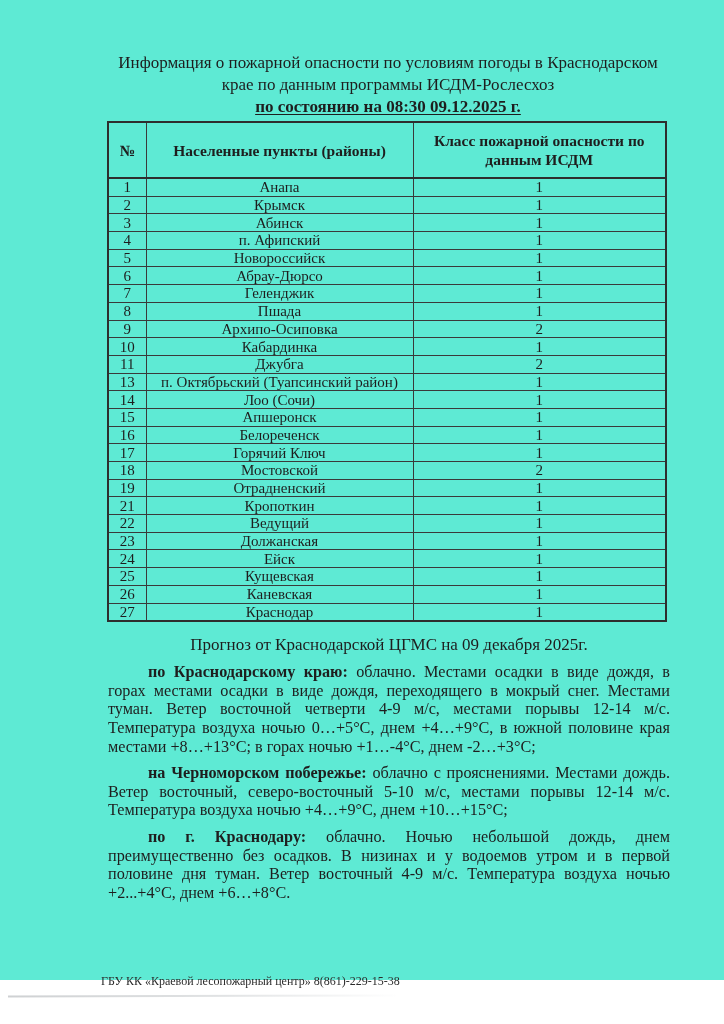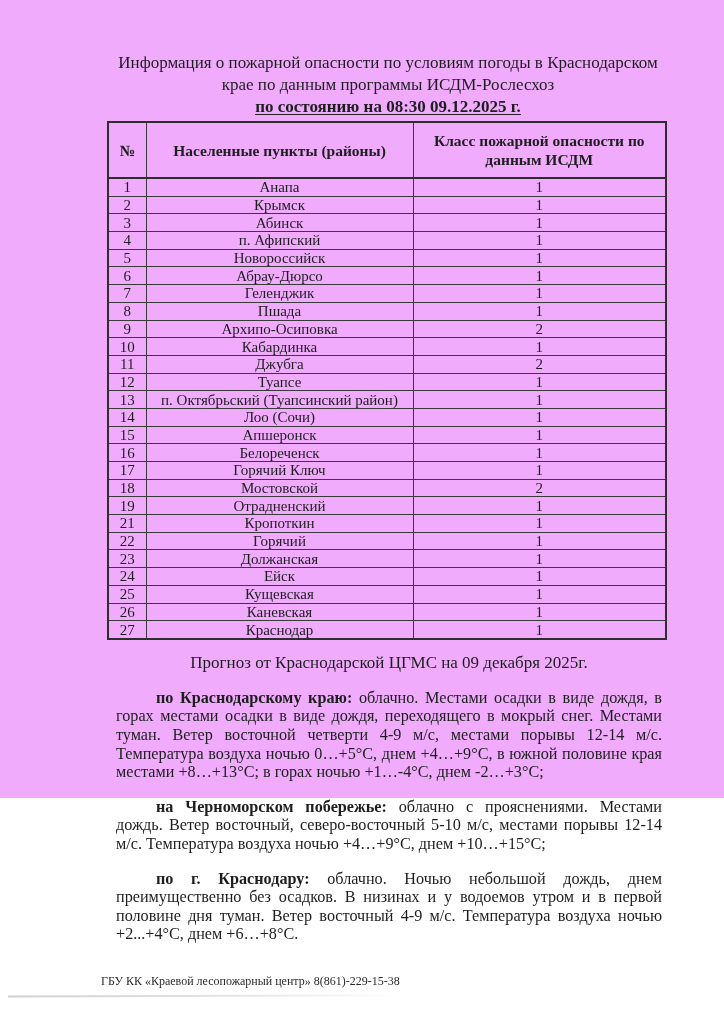--- a/index.html
+++ b/index.html
@@ -12,22 +12,22 @@
     height: 1024px;
     overflow: hidden;
     position: relative;
     font-family: "Liberation Serif", serif;
     color: #1e1e1e;
     -webkit-font-smoothing: antialiased;
   }
   .page {
     position: relative;
     width: 724px;
-    height: 798px;
-    background: #f0abfc;
+    height: 980px;
+    background: #5eead4;
   }
   
   .title-block {
     padding: 52px 20px 0 72px;
     text-align: center;
     font-size: 17px;
     line-height: 22px;
   }
   .title-line { white-space: nowrap; }
   .title-line.bold-underline {
@@ -81,21 +81,21 @@
     font-weight: normal;
     font-size: 17px;
     line-height: 21px;
   }
   .forecast-body {
     margin: 1px 46px 0 100px;
     font-size: 16.2px;
     line-height: 18.6px;
     text-align: justify;
   }
-  .para { margin: 16px; text-indent: 40px; }
+  .para { margin: 8px; text-indent: 40px; }
   .para .lead { font-weight: bold; }
   
   .footer-block {
     position: absolute;
     left: 101px;
     top: 974px;
     font-size: 12px;
     line-height: 15px;
     color: #2a2a2a;
   }
@@ -185,25 +185,20 @@
           <td class="td-num">10</td>
           <td class="td-name">Кабардинка</td>
           <td class="td-cls">1</td>
         </tr>
         <tr>
           <td class="td-num">11</td>
           <td class="td-name">Джубга</td>
           <td class="td-cls">2</td>
         </tr>
         <tr>
-          <td class="td-num">12</td>
-          <td class="td-name">Туапсе</td>
-          <td class="td-cls">1</td>
-        </tr>
-        <tr>
           <td class="td-num">13</td>
           <td class="td-name">п. Октябрьский (Туапсинский район)</td>
           <td class="td-cls">1</td>
         </tr>
         <tr>
           <td class="td-num">14</td>
           <td class="td-name">Лоо (Сочи)</td>
           <td class="td-cls">1</td>
         </tr>
         <tr>
@@ -231,21 +226,21 @@
           <td class="td-name">Отрадненский</td>
           <td class="td-cls">1</td>
         </tr>
         <tr>
           <td class="td-num">21</td>
           <td class="td-name">Кропоткин</td>
           <td class="td-cls">1</td>
         </tr>
         <tr>
           <td class="td-num">22</td>
-          <td class="td-name">Горячий</td>
+          <td class="td-name">Ведущий</td>
           <td class="td-cls">1</td>
         </tr>
         <tr>
           <td class="td-num">23</td>
           <td class="td-name">Должанская</td>
           <td class="td-cls">1</td>
         </tr>
         <tr>
           <td class="td-num">24</td>
           <td class="td-name">Ейск</td>

